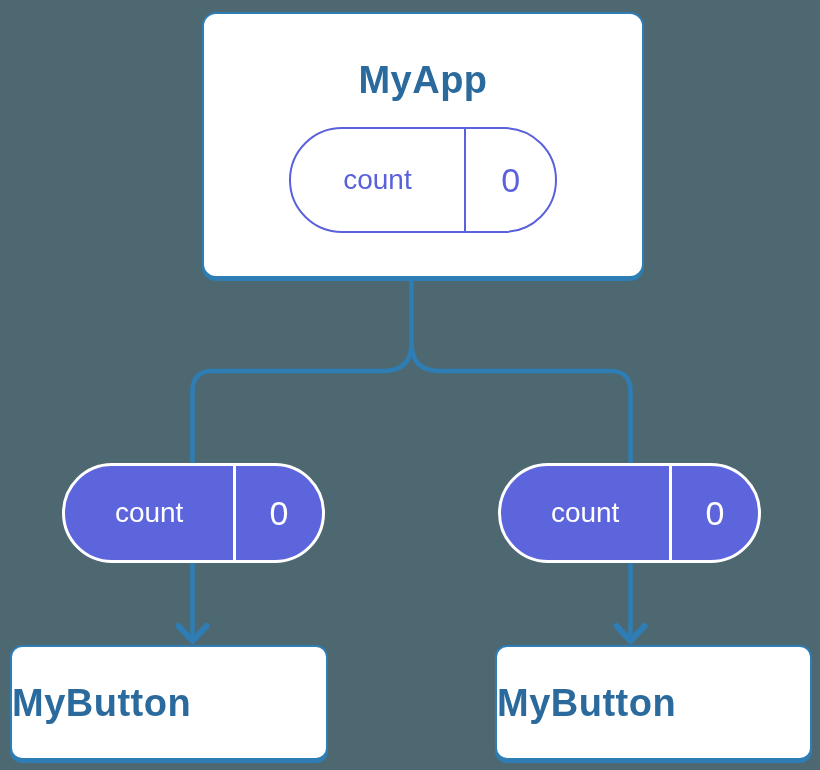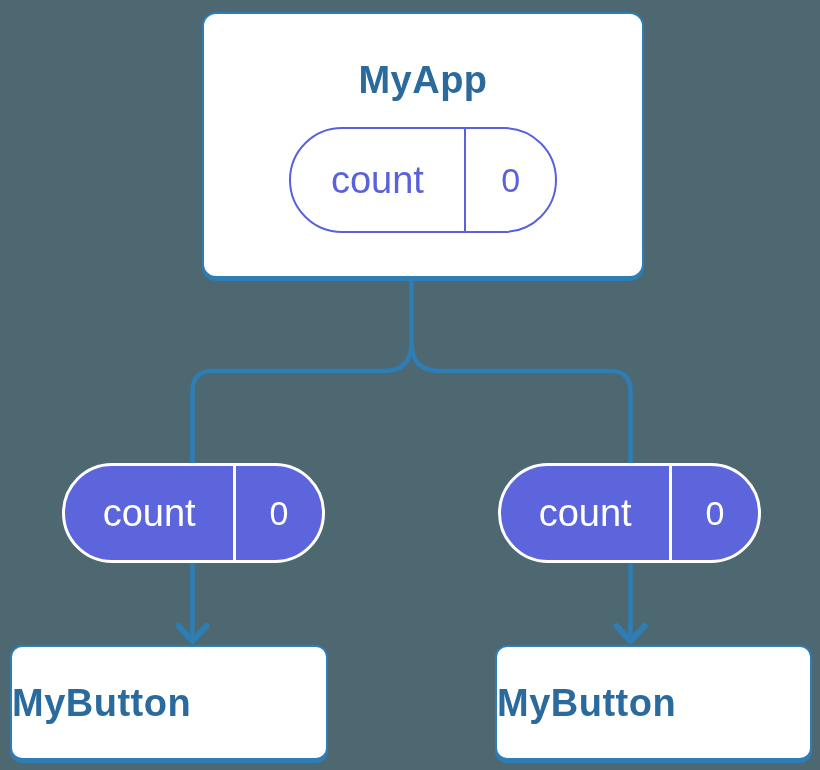--- a/index.html
+++ b/index.html
@@ -75,21 +75,21 @@
     color: #ffffff;
   }
   .pill-filled .pill-divider { background: #ffffff; }
   .pill-left  { left: 62px;  top: 463px; }
   .pill-right { left: 498px; top: 463px; }
   .pill-name {
     flex: 0 0 65.5%;
     display: flex;
     align-items: center;
     justify-content: center;
-    font-size: 38px;
+    font-size: 28px;
     font-weight: 400;
   }
   .pill-divider {
     flex: 0 0 2.5px;
   }
   .pill-value {
     flex: 1;
     display: flex;
     align-items: center;
     justify-content: center;

